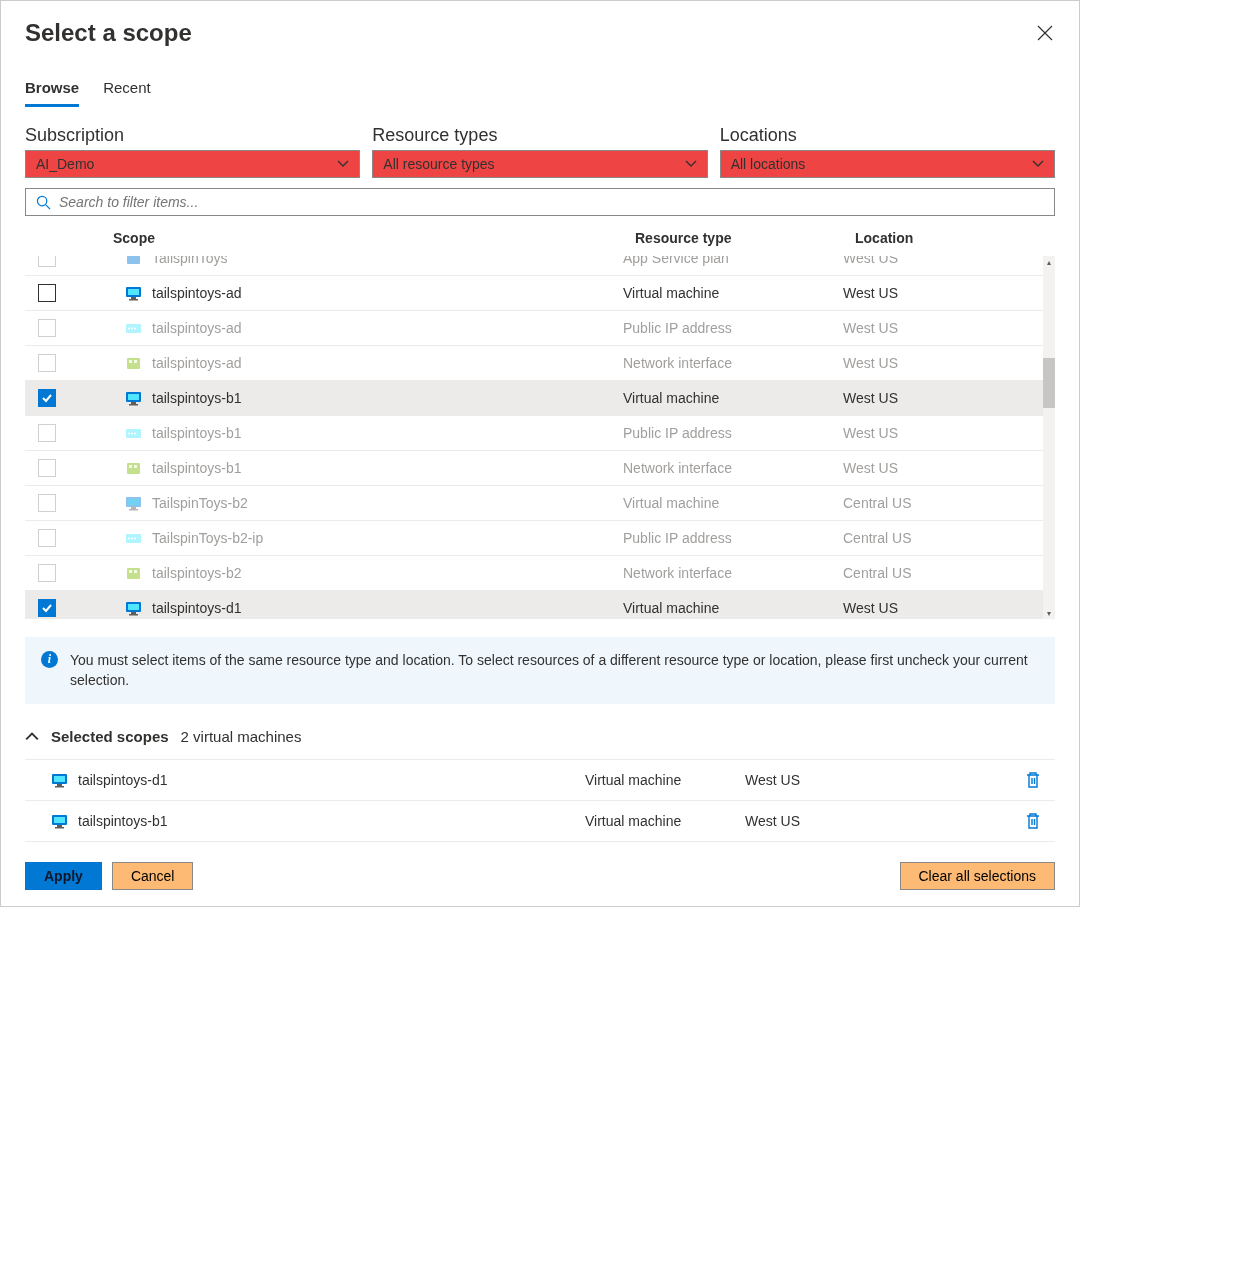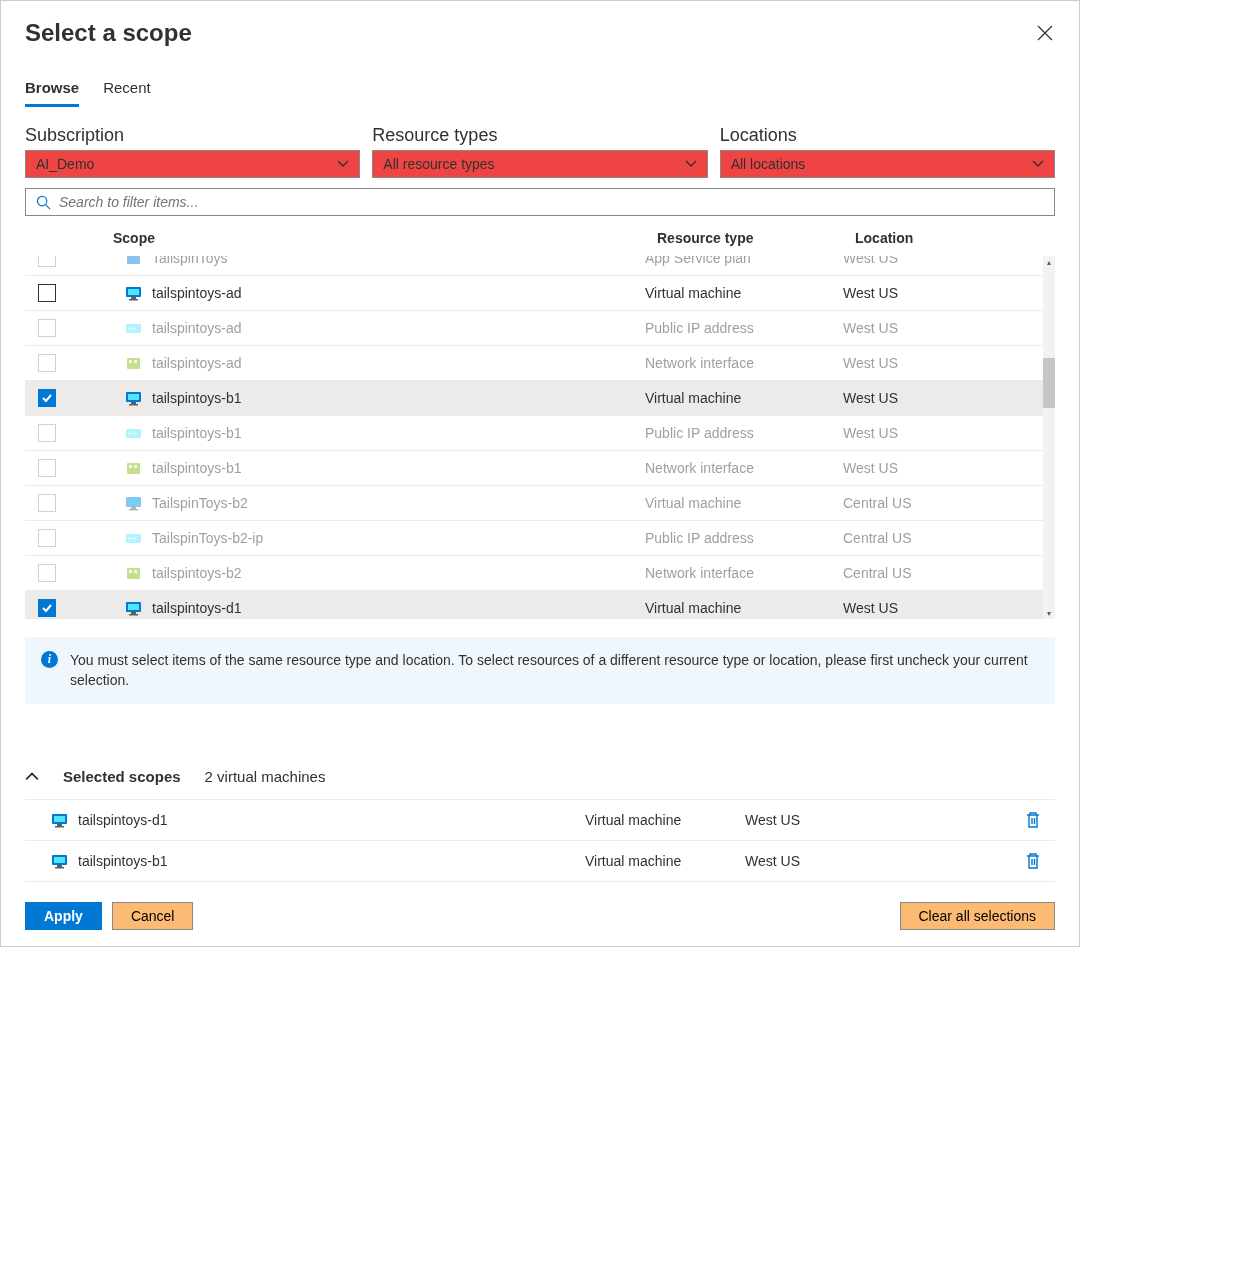--- a/index.html
+++ b/index.html
@@ -82,21 +82,21 @@
   color: #605e5c;
 }
 .table-head {
   display: flex;
   padding: 10px 24px 10px 24px;
   font-weight: 600;
   font-size: 14px;
 }
 .col-check { width: 44px; }
 .col-scope { flex: 1; padding-left: 44px; }
-.col-restype { width: 198px; }
+.col-restype { width: 220px; }
 .col-location { width: 200px; }
 .table-scroll {
   position: relative;
   height: 363px;
   overflow: hidden;
   margin: 0 24px;
 }
 .table-body {
   position: absolute;
   left: 0; right: 12px; top: -16px;
@@ -135,21 +135,21 @@
   gap: 12px;
   font-size: 14px;
   line-height: 1.4;
 }
 .info-icon {
   width: 17px; height: 17px; background: #0078d4; border-radius: 50%;
   color: #fff; display: inline-flex; align-items: center; justify-content: center;
   font-size: 12px; font-weight: 700; flex-shrink: 0; font-style: italic; font-family: Georgia, serif;
 }
 .selected-section { padding: 24px 24px 0 24px; }
-.selected-header { display: flex; align-items: center; gap: 24px; font-size: 15px; margin-bottom: 14px; margin-top: 40px;}
+.selected-header { display: flex; align-items: center; gap: 12px; font-size: 15px; margin-bottom: 14px;}
 .selected-header .collapse { cursor: pointer; }
 .selected-header .label-bold { font-weight: 600; }
 .selected-row {
   display: flex; align-items: center;
   border-bottom: 1px solid #edebe9;
   padding: 11px 0;
 }
 .selected-row:first-of-type { border-top: 1px solid #edebe9; }
 .sel-name { flex: 1; display: flex; align-items: center; gap: 10px; padding-left: 26px;}
 .sel-type { width: 160px; }
@@ -159,21 +159,21 @@
   display: flex; justify-content: space-between; padding: 20px 24px 0 24px;
 }
 .footer-left { display: flex; gap: 10px; }
 .btn {
   padding: 5px 18px;
   font-size: 14px;
   cursor: pointer;
   border: 1px solid #8a8886;
   background: #fdba74;
 }
-.btn.primary { background: #0078d4; color: #ffffff; border-color: #0078d4; font-weight: 600; }
+.btn.primary { background: #0078d4; color: #0f172a; border-color: #0078d4; font-weight: 600; }
 .chev-down, .chev-up { font-size: 11px; }
 svg { display: block; }
 </style>
 </head>
 <body>
 
 <div class="dialog">
 
   <div class="dialog-header">
     <div class="dialog-title">Select a scope</div>

